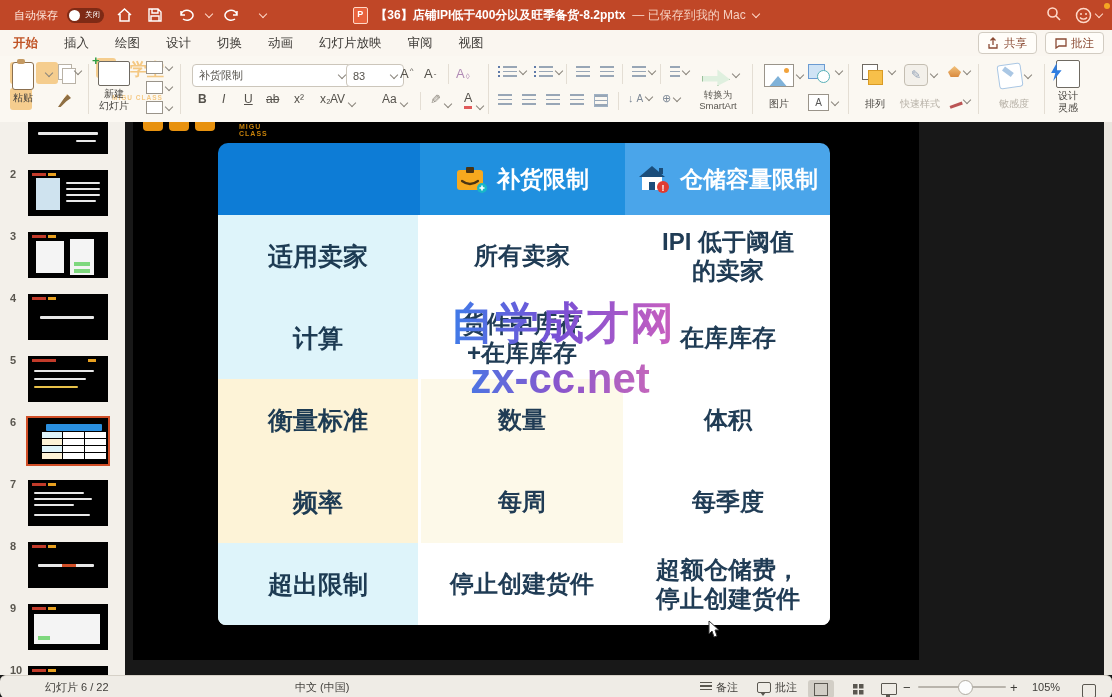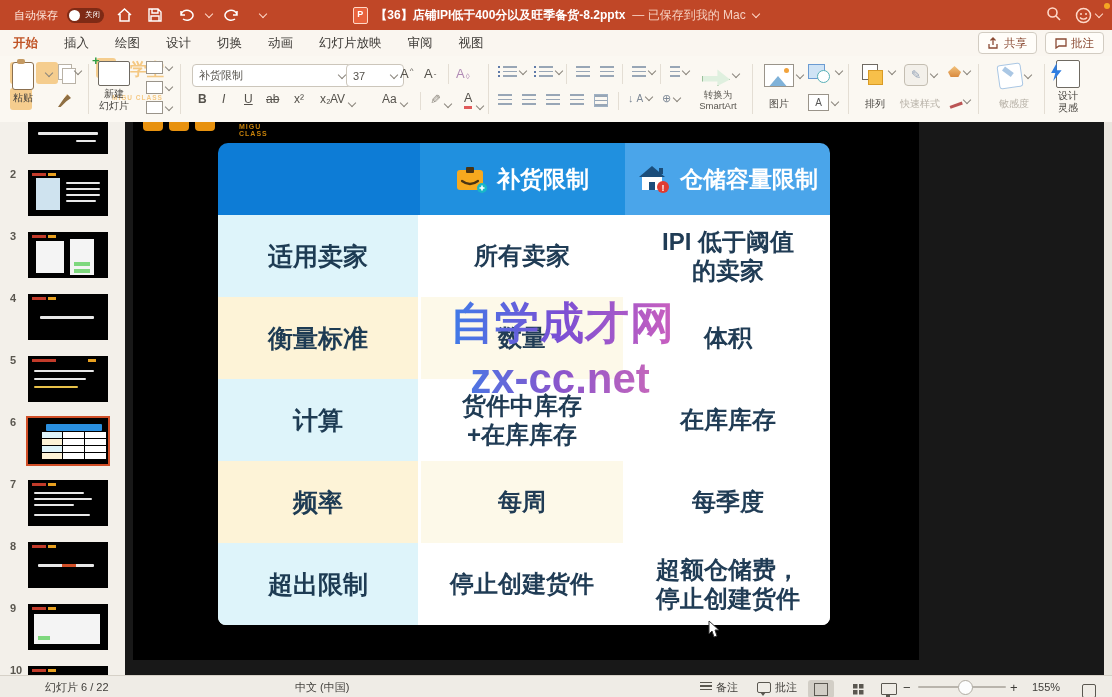--- a/index.html
+++ b/index.html
@@ -115,21 +115,21 @@
   .prow.cream .clabel{background:#fdf3d7;}
   .prow.cream .c1{background:#fdf9e9;}
   .watermark{position:absolute;left:325px;top:172px;width:220px;text-align:center;}
   .wm1{font-size:44px;font-weight:bold;letter-spacing:1px;background:linear-gradient(90deg,#3f7ce8,#7a4fd4,#c75fc0);
        -webkit-background-clip:text;background-clip:text;color:transparent;white-space:nowrap;}
   .wm2{font-size:42px;font-weight:bold;background:linear-gradient(90deg,#3f7ce8,#8a55cc,#d06ab8);
        -webkit-background-clip:text;background-clip:text;color:transparent;white-space:nowrap;margin-top:2px;}
   .cursor{position:absolute;left:580px;top:498px;}
   
   .statusbar{position:absolute;left:0;top:675px;width:1112px;height:22px;background:#efece6;border-top:1px solid #d6d1c8;
-             font-size:11px;color:#3f3d39;}
+             font-size:11px;color:#3f3d39;border-radius:6px;}
   .sb-item{position:absolute;top:0;height:22px;display:flex;align-items:center;gap:4px;}
   .viewbtn{width:26px;height:18px;border-radius:3px;display:flex;align-items:center;justify-content:center;}
   .viewbtn.sel{background:#d2cec6;}
   .normic{width:12px;height:11px;border:1.3px solid #5a5750;position:relative;}
   .sorteric{width:11px;height:11px;background:
      linear-gradient(#5a5750,#5a5750) 0 0/4.5px 4.5px no-repeat,
      linear-gradient(#5a5750,#5a5750) 6.5px 0/4.5px 4.5px no-repeat,
      linear-gradient(#5a5750,#5a5750) 0 6.5px/4.5px 4.5px no-repeat,
      linear-gradient(#5a5750,#5a5750) 6.5px 6.5px/4.5px 4.5px no-repeat;}
   .showic{width:14px;height:10px;border:1.3px solid #5a5750;border-radius:1px;position:relative;}
@@ -266,21 +266,21 @@
       <span class="minislide"></span>
       <span class="chev"></span>
     </div>
   <div class="tdivider" style="left:180px;"></div>
 
   <div class="combo" style="left:192px;top:8px;width:146px;">
     <span>补货限制</span>
       <span class="chev"></span>
   </div>
   <div class="combo" style="left:346px;top:8px;width:44px;">
-    <span>37</span>
+    <span>83</span>
       <span class="chev"></span>
   </div>
   <div class="fmt" style="left:400px;top:10px;font-size:13px;">A<span style="font-size:8px;margin-bottom:6px;">^</span></div>
   <div class="fmt" style="left:424px;top:10px;font-size:13px;">A<span style="font-size:8px;">ˇ</span></div>
   <div class="tdivider" style="left:448px;top:8px;height:20px;"></div>
   <div class="fmt" style="left:456px;top:10px;font-size:13px;color:#b08ab5;">A<span style="font-size:8px;">◊</span></div>
 
   <div class="fmt" style="left:198px;font-weight:bold;">B</div>
   <div class="fmt" style="left:222px;font-style:italic;">I</div>
   <div class="fmt" style="left:244px;text-decoration:underline;">U</div>
@@ -561,32 +561,32 @@
         <span class="tri tri1"></span>
         <span class="tri tri2"></span>
       </div>
       <div class="prows">
         <div class="prow cyan">
           <div class="cell clabel">适用卖家</div>
           <div class="cell c1">所有卖家</div>
           <div class="cell c2">IPI 低于阈值
 的卖家</div>
         </div>
-        <div class="prow cream">
-          <div class="cell clabel">衡量标准</div>
-          <div class="cell c1">数量</div>
-          <div class="cell c2">体积</div>
-        </div>
         <div class="prow cyan">
           <div class="cell clabel">计算</div>
           <div class="cell c1">货件中库存
 +在库库存</div>
           <div class="cell c2">在库库存</div>
         </div>
         <div class="prow cream">
+          <div class="cell clabel">衡量标准</div>
+          <div class="cell c1">数量</div>
+          <div class="cell c2">体积</div>
+        </div>
+        <div class="prow cream">
           <div class="cell c1">每周</div>
           <div class="cell clabel">频率</div>
           <div class="cell c2">每季度</div>
         </div>
         <div class="prow cyan">
           <div class="cell clabel">超出限制</div>
           <div class="cell c1">停止创建货件</div>
           <div class="cell c2">超额仓储费，
 停止创建货件</div>
         </div>
@@ -632,17 +632,17 @@
   </div>
   <div class="sb-item" style="left:876px;top:2px;">
     <span class="viewbtn">
         <span class="showic"></span>
       </span>
   </div>
   <div class="sb-item" style="left:903px;font-size:13px;">−</div>
   <div class="slidertrack"></div>
   <div class="sliderknob"></div>
   <div class="sb-item" style="left:1010px;font-size:13px;">+</div>
-  <div class="sb-item" style="left:1032px;">155%</div>
+  <div class="sb-item" style="left:1032px;">105%</div>
   <div class="sb-item" style="left:1082px;top:4px;">
       <span class="fsic"></span>
     </div>
 </div>
 
 </body></html>

